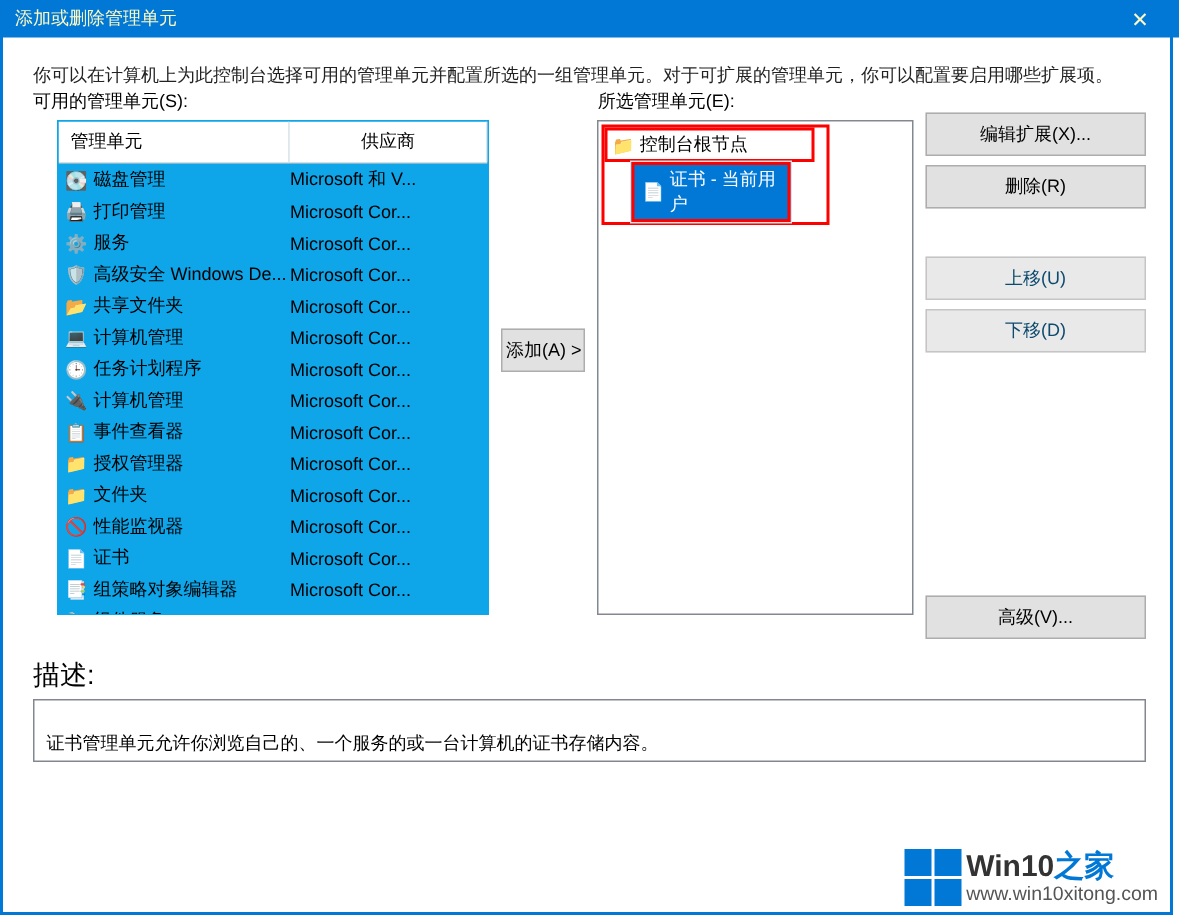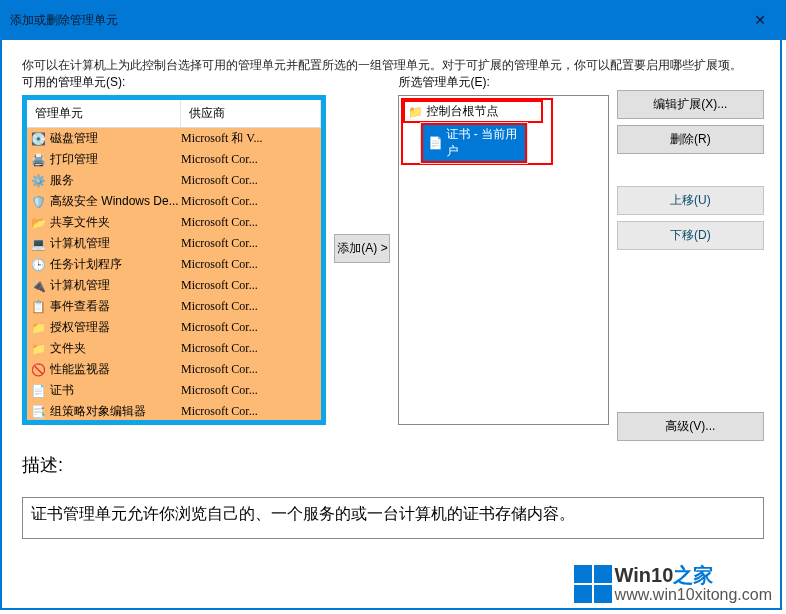--- a/index.html
+++ b/index.html
@@ -1,65 +1,65 @@
 <!DOCTYPE html>
 <html><head>
 <meta charset="utf-8">
 <style>
 * { box-sizing: border-box; margin: 0; padding: 0; font-family: "Microsoft YaHei", Tahoma, sans-serif; }
 body { background: #fff; width: 786px; height: 614px; position: relative; overflow: hidden; }
 
-.titlebar { background: #0178d6; color: #0f172a; height: 40px; display: flex; align-items: center; padding: 0 6px 0 10px; font-size: 12px; }
+.titlebar { background: #0178d6; color: #fef9c3; height: 25px; display: flex; align-items: center; padding: 0 6px 0 10px; font-size: 12px; }
 .titlebar .title { flex: 1; }
 .titlebar .close { width: 40px; height: 100%; display: flex; align-items: center; justify-content: center; font-size: 14px; cursor: pointer; }
 
 .content { padding: 16px 22px 10px; position: relative; }
 .intro { font-size: 12px; color: #222; line-height: 1.5; }
 
 .grid { display: flex; gap: 8px; }
 .col-left { width: 310px; }
 .col-mid { width: 56px; display: flex; align-items: flex-start; padding-top: 160px; }
 .col-right { width: 214px; }
 .col-buttons { width: 150px; display: flex; flex-direction: column; gap: 6px; padding-top: 16px; }
 
 .label { font-size: 12px; margin-bottom: 4px; }
 
-.listbox { border: 5px solid #0ea5e9; background: #fdba74; height: 330px; overflow: hidden; position: relative; }
+.listbox { border: 1px solid #0ea5e9; background: #0ea5e9; height: 330px; overflow: hidden; position: relative; margin-left: 16px; }
 .listbox .header { display: flex; font-size: 12px; border-bottom: 1px solid #dcdcdc; }
 .listbox .header div { padding: 5px 8px; background: #fff; border-right: 1px solid #e5e5e5; }
 .listbox .header .c1 { width: 154px; }
-.listbox .header .c2 { flex: 1; }
+.listbox .header .c2 { flex: 1; text-align: center; }
 
 .rows { height: 302px; overflow-y: scroll; scrollbar-width: thin; }
 .row { display: flex; font-size: 12px; align-items: center; padding: 2px 0; }
 .row .cell1 { width: 154px; display: flex; align-items: center; gap: 3px; padding-left: 4px; white-space: nowrap; overflow: hidden; text-overflow: ellipsis; }
-.row .cell2 { flex: 1; white-space: nowrap; overflow: hidden; text-overflow: ellipsis; padding-right: 4px; font-family: Liberation Serif, serif; }
+.row .cell2 { flex: 1; white-space: nowrap; overflow: hidden; text-overflow: ellipsis; padding-right: 4px; }
 
 .icon { width: 16px; height: 16px; display: inline-flex; align-items: center; justify-content: center; flex-shrink: 0; }
 
 .tree { border: 1px solid #828790; background: #fff; height: 330px; padding: 2px; font-size: 12px; }
 .tree-root { display: flex; align-items: center; gap: 3px; padding: 1px 2px; border: 2px solid red; width: 140px; }
 .tree-child { display: flex; align-items: center; gap: 3px; padding: 1px 4px; margin-left: 18px; background: #0178d6; color: #fff; width: 106px; border: 2px solid red; box-shadow: 0 0 0 1px #e0e0e0; }
 .tree-wrap { border: 2px solid red; width: 152px; padding: 0; }
 
 .btn { background: #e1e1e1; border: 1px solid #adadad; font-size: 12px; padding: 5px 0; cursor: pointer; text-align: center; }
 .btn.disabled { color: #0c4a6e; background: #e9e9e9; border-color: #c5c5c5; cursor: default; }
 .spacer { height: 20px; }
 .spacer2 { height: 150px; }
 
 .desc-label { font-size: 18px; margin-top: 12px; }
-.desc-box { border: 1px solid #828790; background: #fff; height: 42px; padding: 6px 8px; font-size: 16px; margin-top: 20px; }
+.desc-box { border: 1px solid #828790; background: #fff; height: 42px; padding: 20px 8px; font-size: 12px; margin-top: 4px; }
 
 .watermark { position: absolute; bottom: 10px; right: 14px; display: flex; align-items: center; gap: 3px; }
 .winlogo { width: 38px; height: 38px; display: grid; grid-template-columns: 1fr 1fr; grid-template-rows: 1fr 1fr; gap: 2px; }
 .winlogo div { background: #0178d6; }
 .wm-text { display: flex; flex-direction: column; line-height: 1.1; }
 .wm-main { font-size: 20px; font-weight: bold; color: #333; }
 .wm-main .blue { color: #0178d6; }
-.wm-url { font-size: 16px; color: #555; }
+.wm-url { font-size: 13px; color: #555; }
 
 .frame { border: 2px solid #0178d6; width: 782px; height: 610px; position: absolute; top: 0; left: 0; pointer-events: none; }
 </style>
 </head>
 <body>
 
 <div class="titlebar">
   <span class="title">添加或删除管理单元</span>
   <span class="close">✕</span>
 </div>

